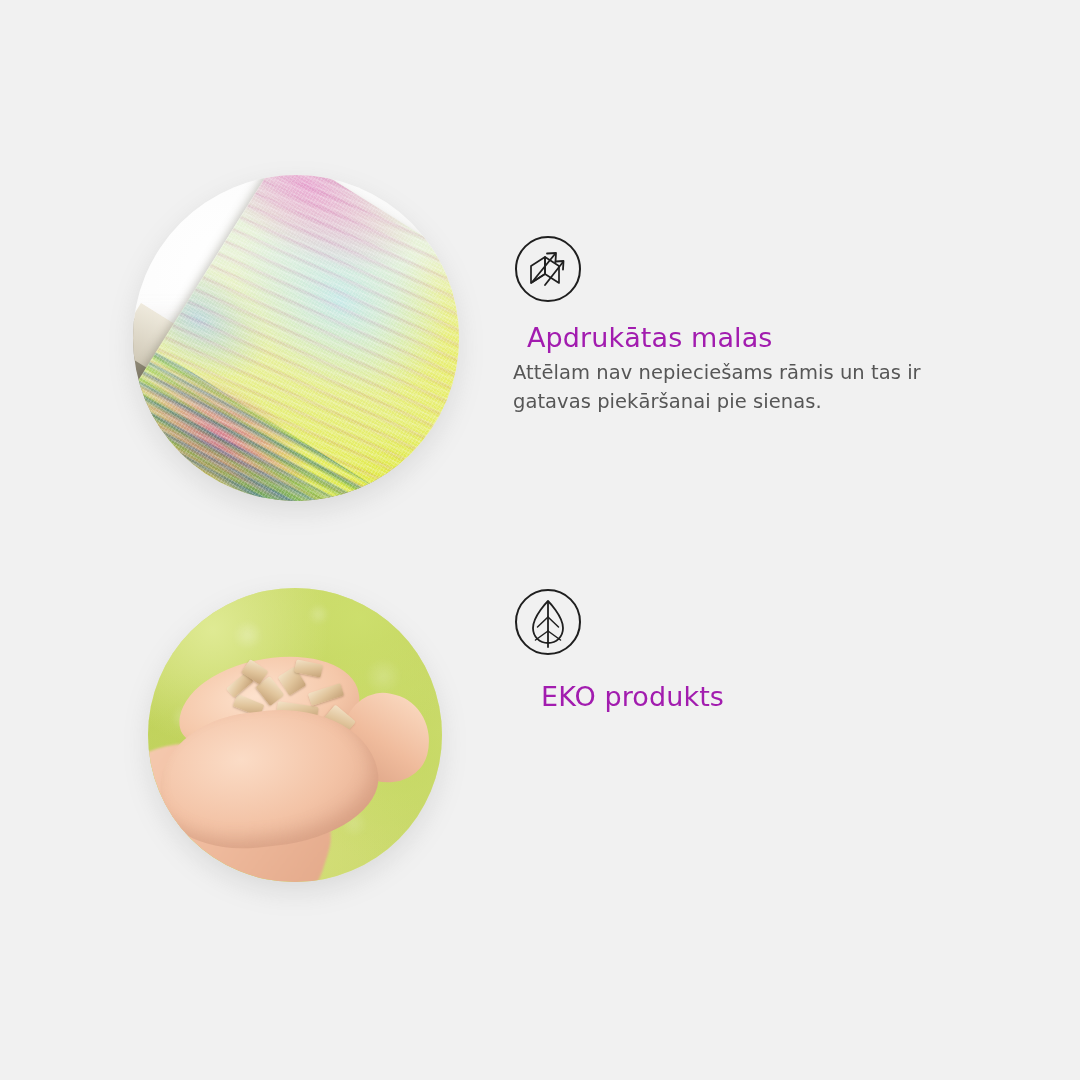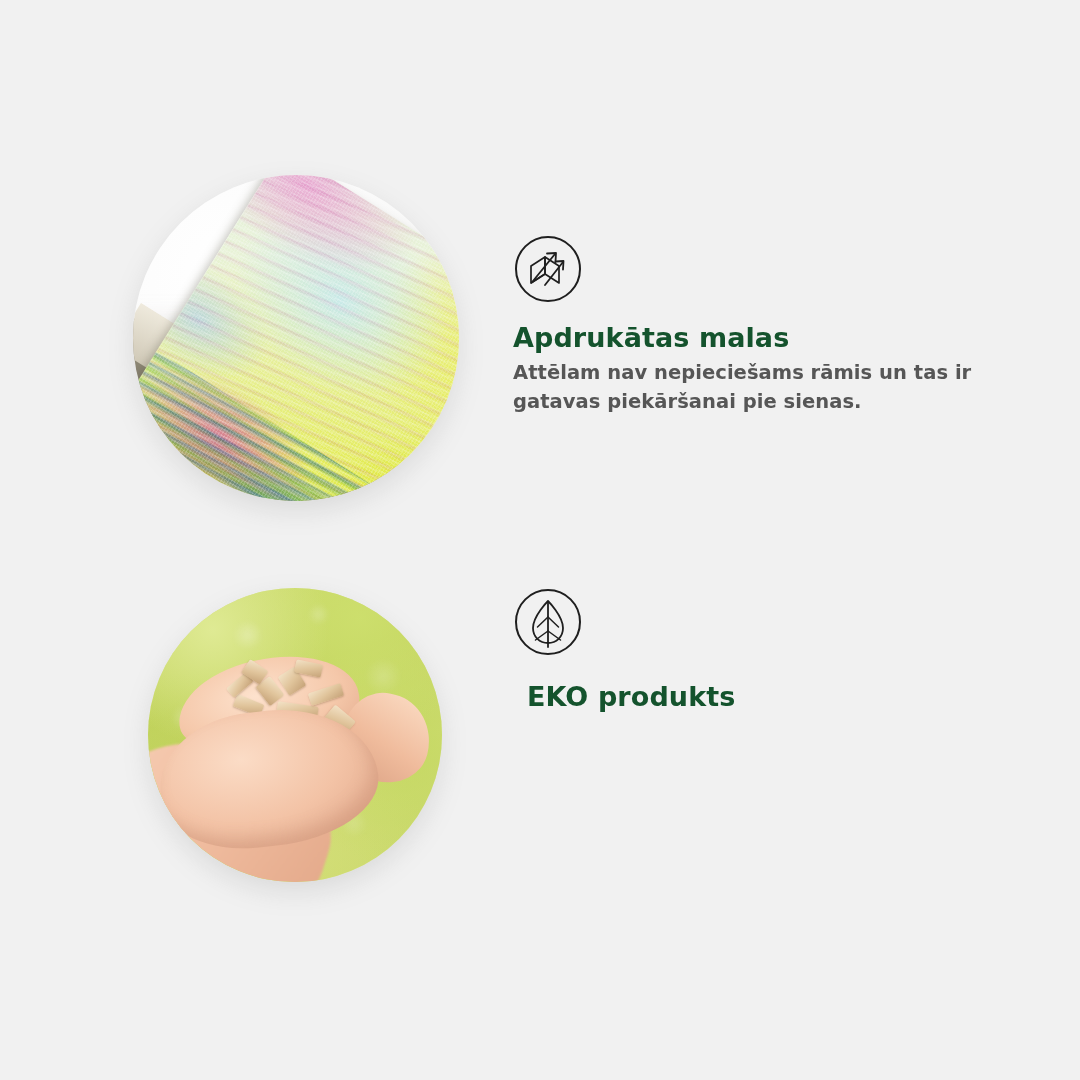--- a/index.html
+++ b/index.html
@@ -260,31 +260,31 @@
   }
   .icon-1 { left: 514px; top: 60px; }
   .icon-2 { left: 514px; top: 0px; }
   .icon-circle svg { display: block; }
 
   
   .txt-1 { position: absolute; left: 513px; top: 147px; width: 500px; }
   .txt-2 { position: absolute; left: 527px; top: 93px; width: 500px; }
 
   h2.feature-title {
-    margin: 0 0 6px 0;
+    margin: 0 0 6px 14px;
     font-size: 27px;
-    font-weight: bold;
-    color: #14532d;
+    font-weight: normal;
+    color: #a21caf;
     letter-spacing: 0.1px;
     line-height: 1.15;
   }
   p.feature-body {
     margin: 0;
     font-size: 19.5px;
-    font-weight: bold;
+    font-weight: normal;
     color: #565656;
     line-height: 1.48;
     letter-spacing: 0.05px;
     white-space: pre-line;
   }
 </style>
 </head>
 <body>
 
 <div class="page">

